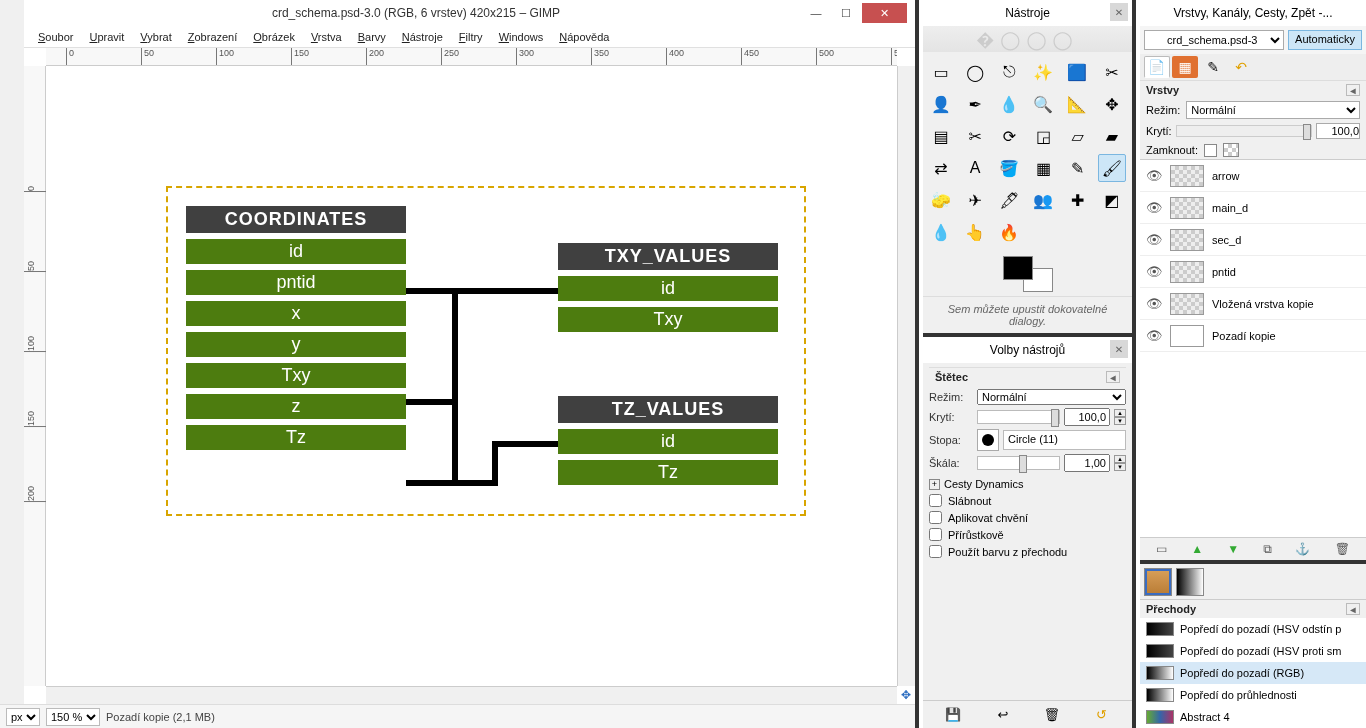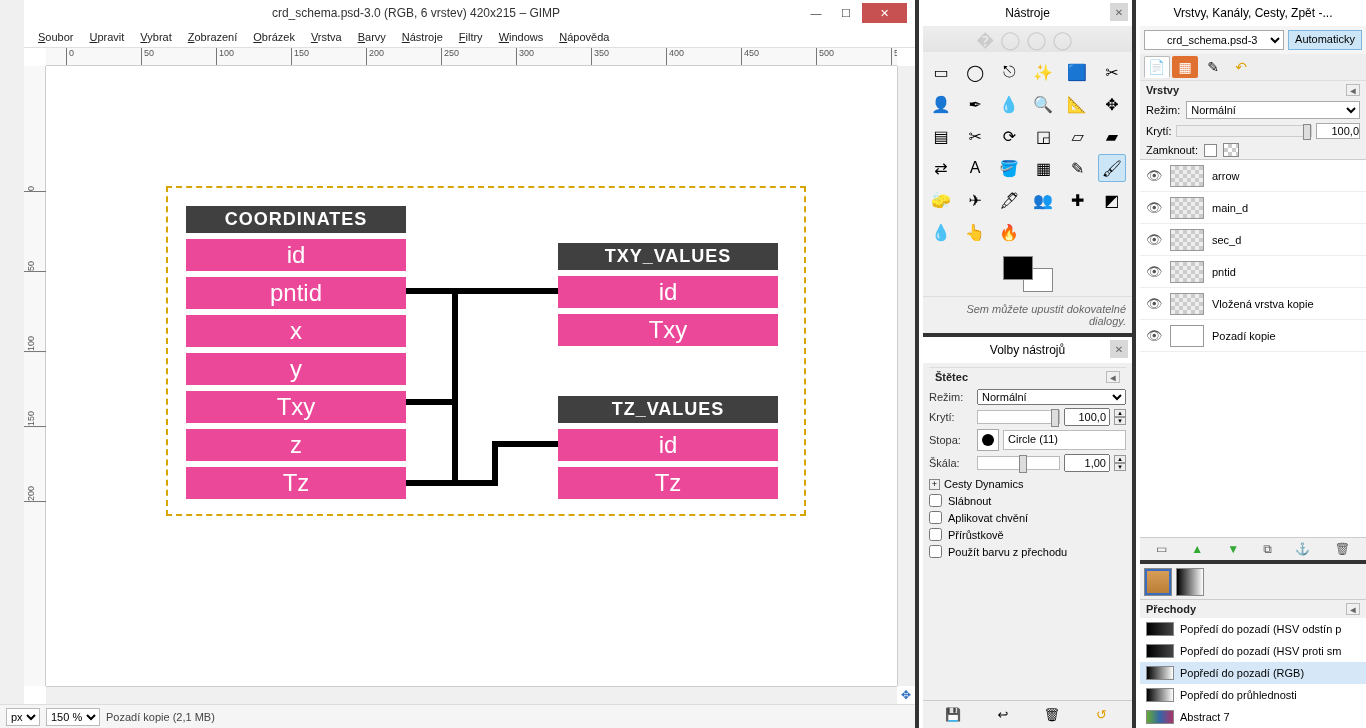--- a/index.html
+++ b/index.html
@@ -20,21 +20,21 @@
 .ruler-h { position: absolute; left: 22px; right: 18px; top: 0; height: 18px; background: #f8f8f8; border-bottom: 1px solid #ccc; overflow: hidden; }
 .ruler-v { position: absolute; left: 0; top: 18px; bottom: 18px; width: 22px; background: #f8f8f8; border-right: 1px solid #ccc; }
 .ruler-h .tick { position: absolute; top: 0; height: 18px; border-left: 1px solid #777; font-size: 9px; padding-left: 2px; color: #555; }
 .ruler-v .tick { position: absolute; left: 0; width: 22px; border-top: 1px solid #777; font-size: 9px; writing-mode: vertical-rl; transform: rotate(180deg); text-align: right; padding-right: 2px; color: #555; }
 
 .canvas-area { position: absolute; left: 22px; right: 18px; top: 18px; bottom: 18px; background: #fff; overflow: hidden; }
 .selection { position: absolute; left: 120px; top: 120px; width: 640px; height: 330px; border: 2px dashed #d8a500; background: #fff; }
 
 .db-table { position: absolute; }
 .db-table .hdr { background: #404040; color: #fff; text-align: center; font-weight: 600; font-size: 18px; padding: 3px 14px; letter-spacing: 1px; }
-.db-table .row { background: #ec4899; color: #fff; text-align: center; font-size: 24px; padding: 2px 0; margin-top: 6px; width: 220px; }
+.db-table .row { background: #4d7c0f; color: #fff; text-align: center; font-size: 18px; padding: 2px 0; margin-top: 6px; width: 220px; }
 .tbl-coord { left: 18px; top: 18px; }
 .tbl-coord .hdr{ width: 220px; }
 .tbl-txy   { left: 390px; top: 55px; }
 .tbl-txy .hdr, .tbl-txy .row { width: 220px; }
 .tbl-tz    { left: 390px; top: 208px; }
 .tbl-tz .hdr, .tbl-tz .row { width: 220px; }
 
 .line { position: absolute; background: #000; }
 
 .scroll-h { position: absolute; left: 22px; right: 18px; bottom: 0; height: 18px; background: #f0f0f0; border-top: 1px solid #ccc; }
@@ -51,21 +51,21 @@
 .dock-title span { font-size: 12px; }
 .dock-title .x { position: absolute; right: 4px; top: 3px; width: 18px; height: 18px; background: #d8d8d8; color: #666; display: inline-flex; align-items: center; justify-content: center; font-size: 10px; }
 .tool-header-deco { height: 26px; background: linear-gradient(#eee,#e4e4e4); display:flex; align-items:center; justify-content:center; color:#ccc; font-size:18px; letter-spacing:6px;}
 .tool-grid { padding: 6px 4px; display: grid; grid-template-columns: repeat(6, 1fr); gap: 4px; background: #f0f0f0; }
 .tool { width: 28px; height: 28px; display: flex; align-items: center; justify-content: center; border: 1px solid transparent; border-radius: 2px; font-size: 16px; }
 .tool.active { background: #cde6f7; border: 1px solid #7ab6e0; }
 .swatches { height: 44px; display: flex; align-items: center; justify-content: center; padding: 4px; }
 .swatch-box { position: relative; width: 50px; height: 36px; }
 .swatch-box .fg { position: absolute; left: 0; top: 0; width: 30px; height: 24px; background: #000; border: 1px solid #888; }
 .swatch-box .bg { position: absolute; right: 0; bottom: 0; width: 30px; height: 24px; background: #fff; border: 1px solid #888; }
-.drop-hint { padding: 6px; text-align: right; font-style: italic; color: #666; border-top: 1px solid #ddd; }
+.drop-hint { padding: 6px; text-align: center; font-style: italic; color: #666; border-top: 1px solid #ddd; }
 
 .tool-options { border-top: 4px solid #333; flex: 1; display: flex; flex-direction: column; background: #f0f0f0; }
 .opt-body { padding: 4px 6px; font-size: 11px; overflow: auto; flex: 1; }
 .opt-row { display: flex; align-items: center; margin: 3px 0; gap: 4px; }
 .opt-row label { width: 44px; color: #333; }
 .opt-row .slider { flex: 1; height: 14px; background: #fff; border: 1px solid #bbb; position: relative; }
 .opt-row .slider .thumb { position: absolute; top: -2px; width: 8px; height: 18px; background: #ddd; border: 1px solid #888; }
 .opt-row input[type=text] { width: 46px; text-align: right; padding: 1px 2px; }
 .opt-row .spin { width: 12px; display: flex; flex-direction: column; }
 .opt-row .spin span { height: 8px; border: 1px solid #999; font-size: 7px; line-height: 6px; text-align: center; background: #eee; }
@@ -442,17 +442,17 @@
         <div class="grad selected">
           <span class="sw" style="background:linear-gradient(90deg,#000,#fff)"></span>
           <span class="nm">Popředí do pozadí (RGB)</span>
         </div>
         <div class="grad">
           <span class="sw" style="background:linear-gradient(90deg,#000,transparent)"></span>
           <span class="nm">Popředí do průhlednosti</span>
         </div>
         <div class="grad">
           <span class="sw" style="background:linear-gradient(90deg,#6a3,#36a,#a36)"></span>
-          <span class="nm">Abstract 7</span>
+          <span class="nm">Abstract 4</span>
         </div>
       </div>
   </div>
 </div>
 
 </body></html>

